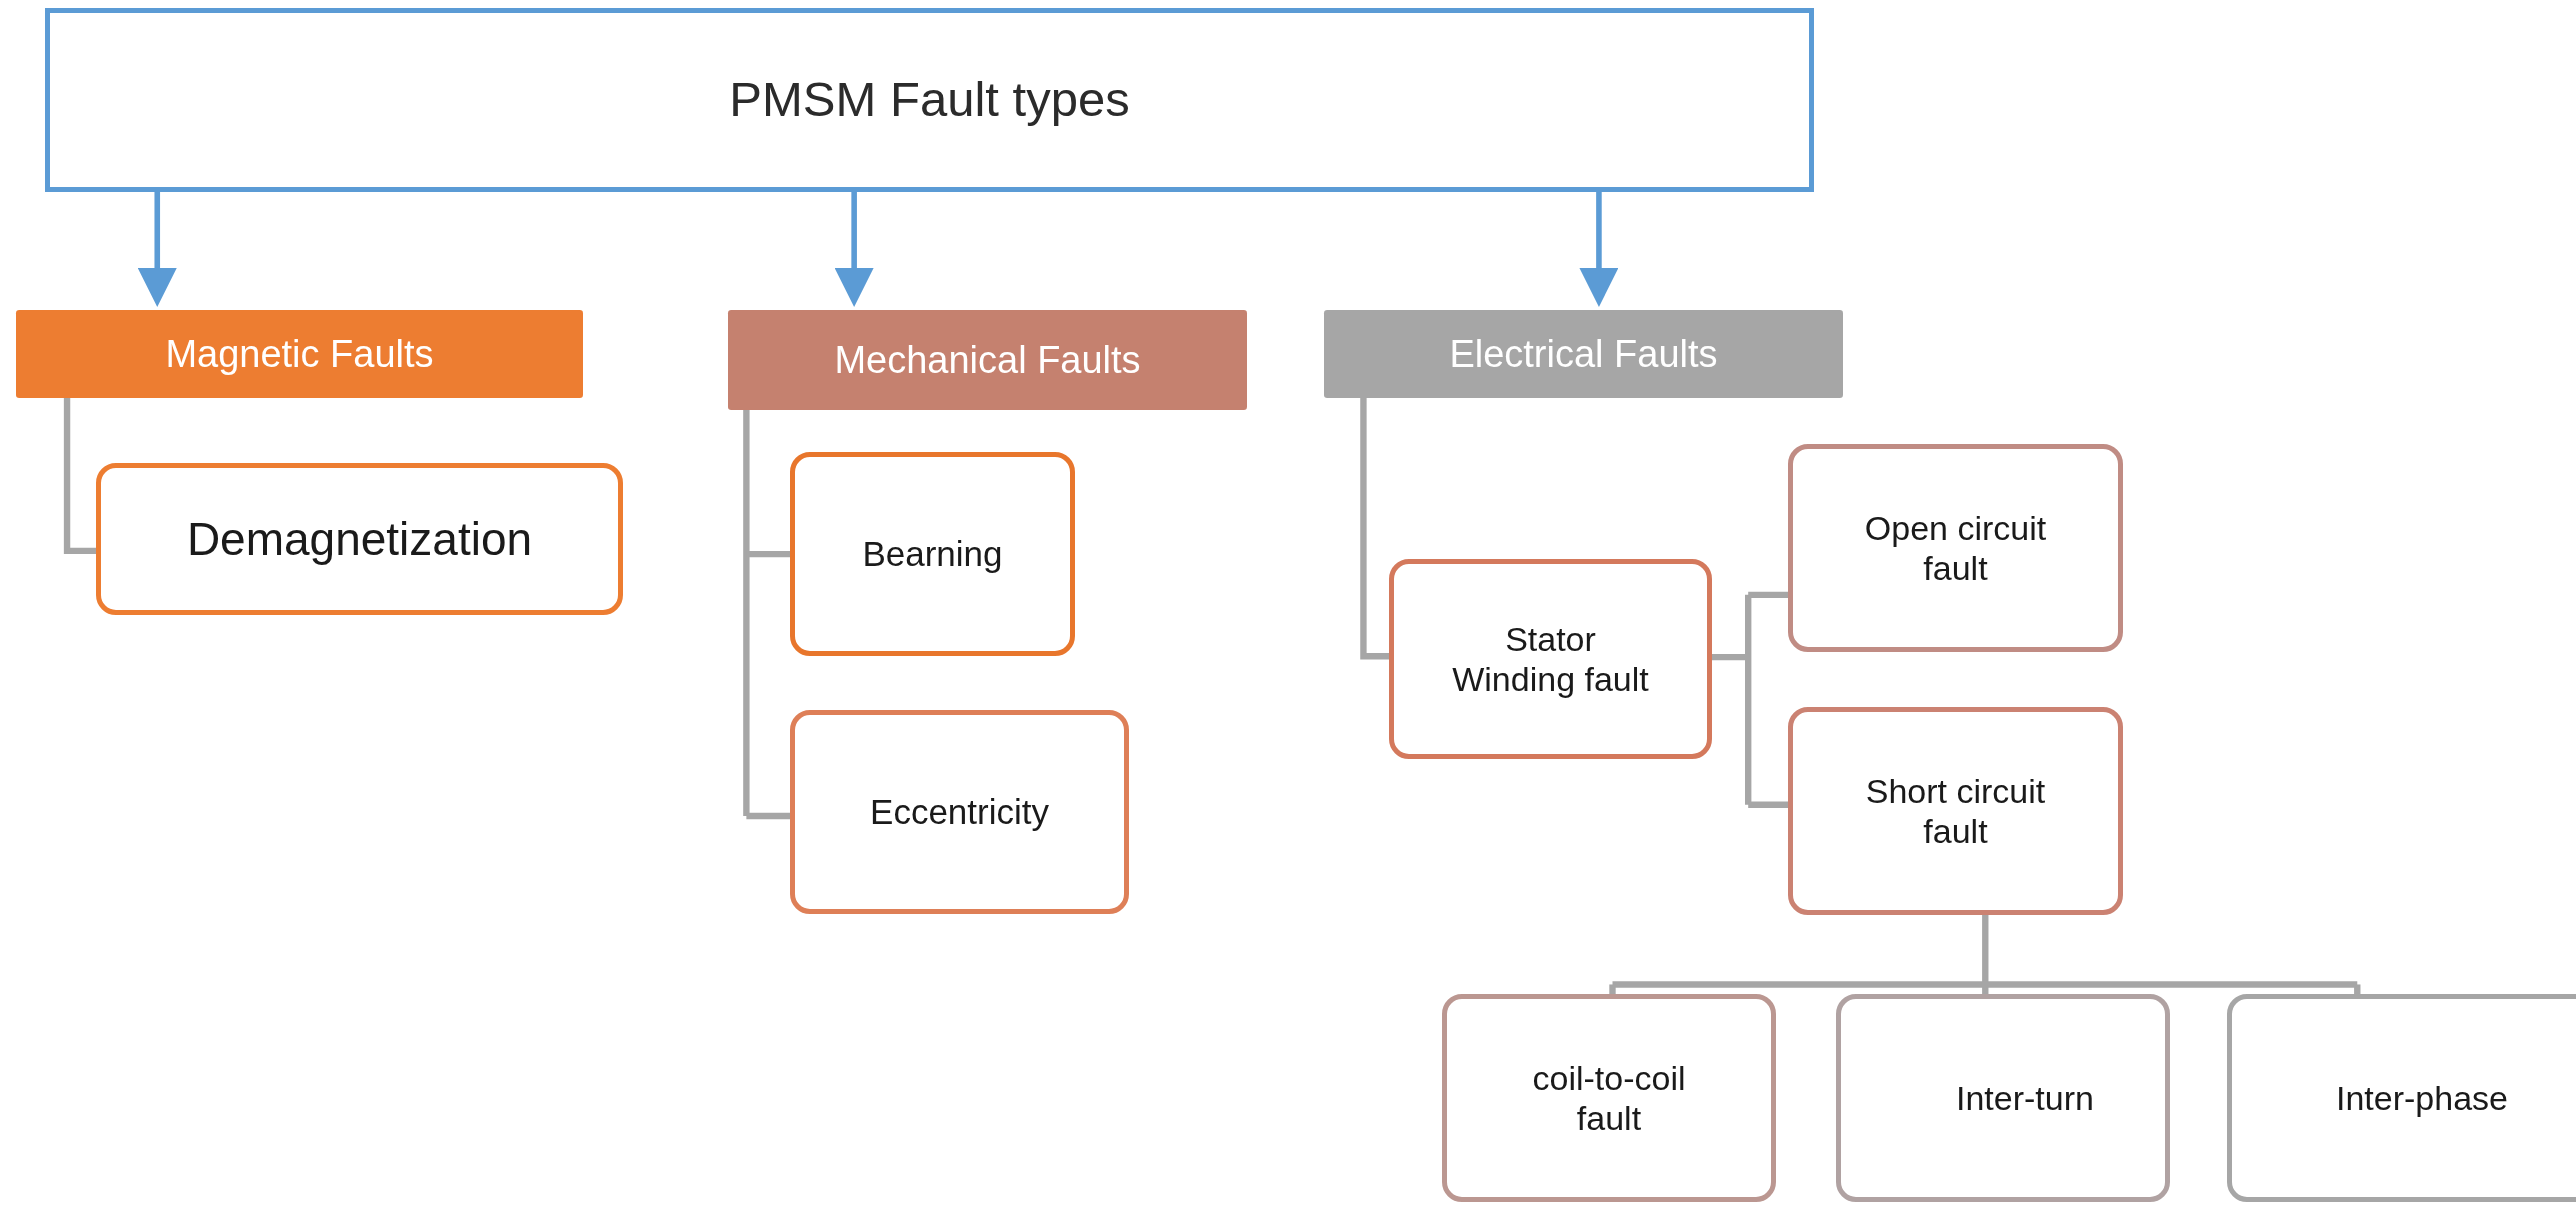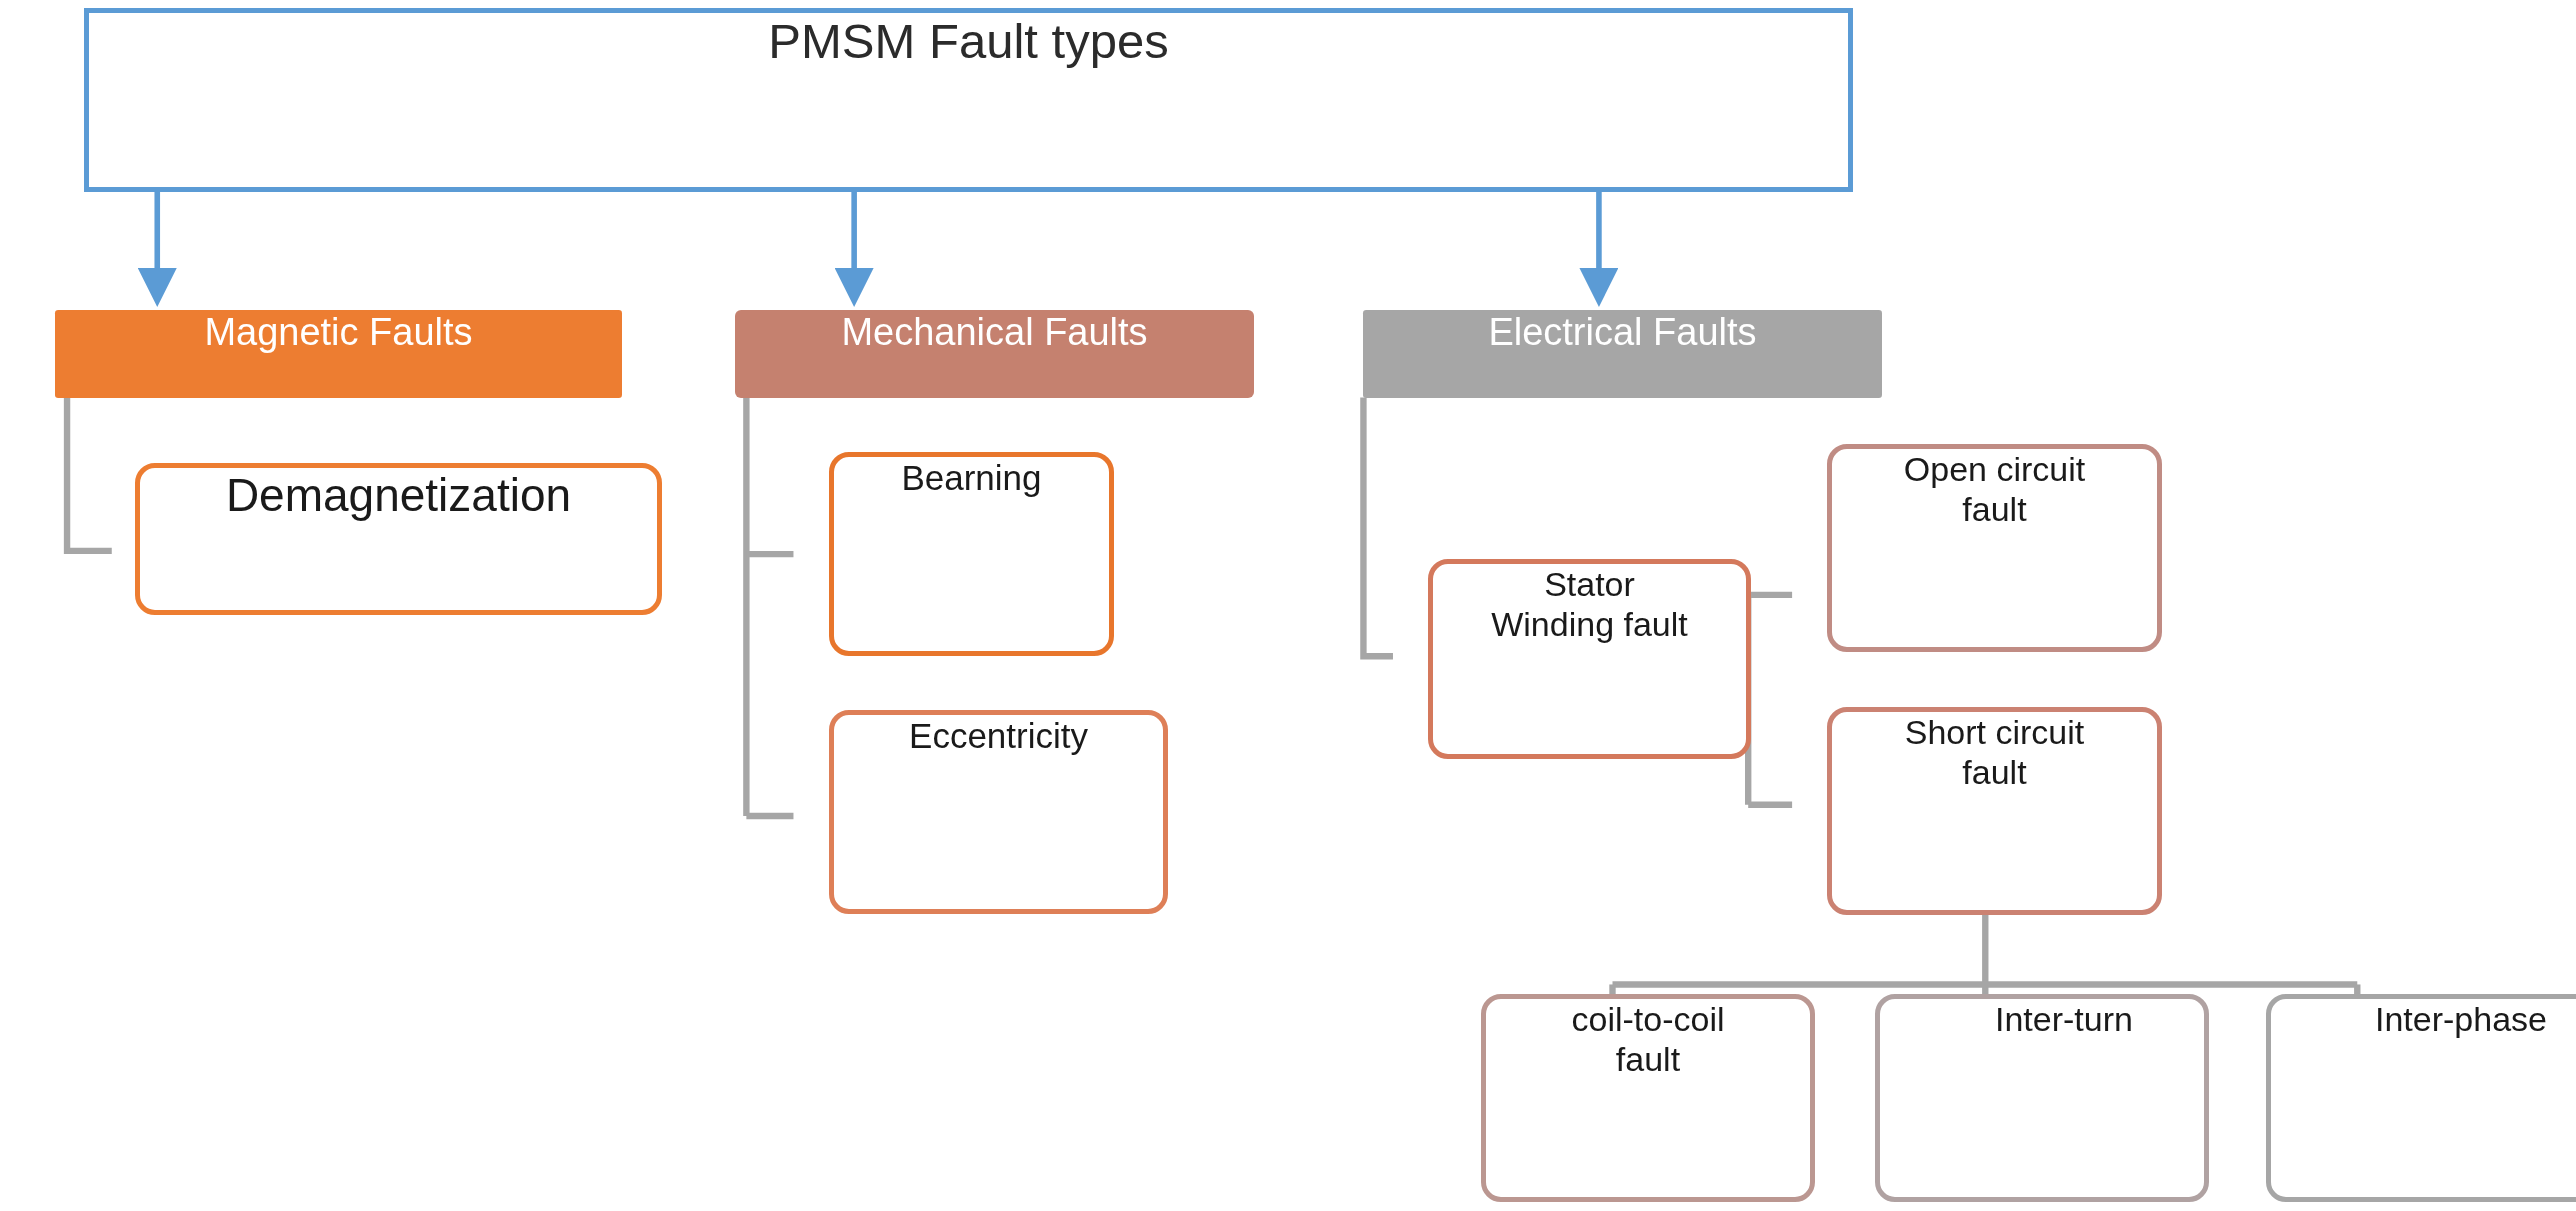--- a/index.html
+++ b/index.html
@@ -28,27 +28,26 @@
     width: 2576px;
     height: 1212px;
     pointer-events: none;
   }
 
   
   .node {
     position: absolute;
     box-sizing: border-box;
     display: flex;
-    align-items: flex-start;
+    align-items: center;
     justify-content: center;
     text-align: center;
     color: #1a1a1a;
     line-height: 1.18;
     white-space: pre-line;
-    margin-left: 39px;
   }
 
   
   .node.root {
     background: #ffffff;
     border: 5.6px solid #5B9BD5;
     border-radius: 0;
     font-size: 49px;
     color: #2b2b2b;
   }
@@ -117,21 +116,21 @@
   </svg>
 
   <div class="node root" style="left:45px; top:8px; width:1769px; height:184px;">
     <span>PMSM Fault types</span>
   </div>
 
   <div class="node header" style="left:16px; top:310px; width:567px; height:88px; background:#ED7D31;">
     <span>Magnetic Faults</span>
   </div>
 
-  <div class="node header" style="left:696px; top:310px; width:519px; height:88px; background:#C5816F;border-radius:6px;">
+  <div class="node header" style="left:728px; top:310px; width:519px; height:100px; background:#C5816F;">
     <span>Mechanical Faults</span>
   </div>
 
   <div class="node header" style="left:1324px; top:310px; width:519px; height:88px; background:#A6A6A6;">
     <span>Electrical Faults</span>
   </div>
 
   <div class="node leaf t-xl" style="left:96px; top:463px; width:527px; height:152px; border-color:#ED7D31;">
     <span>Demagnetization</span>
   </div>

